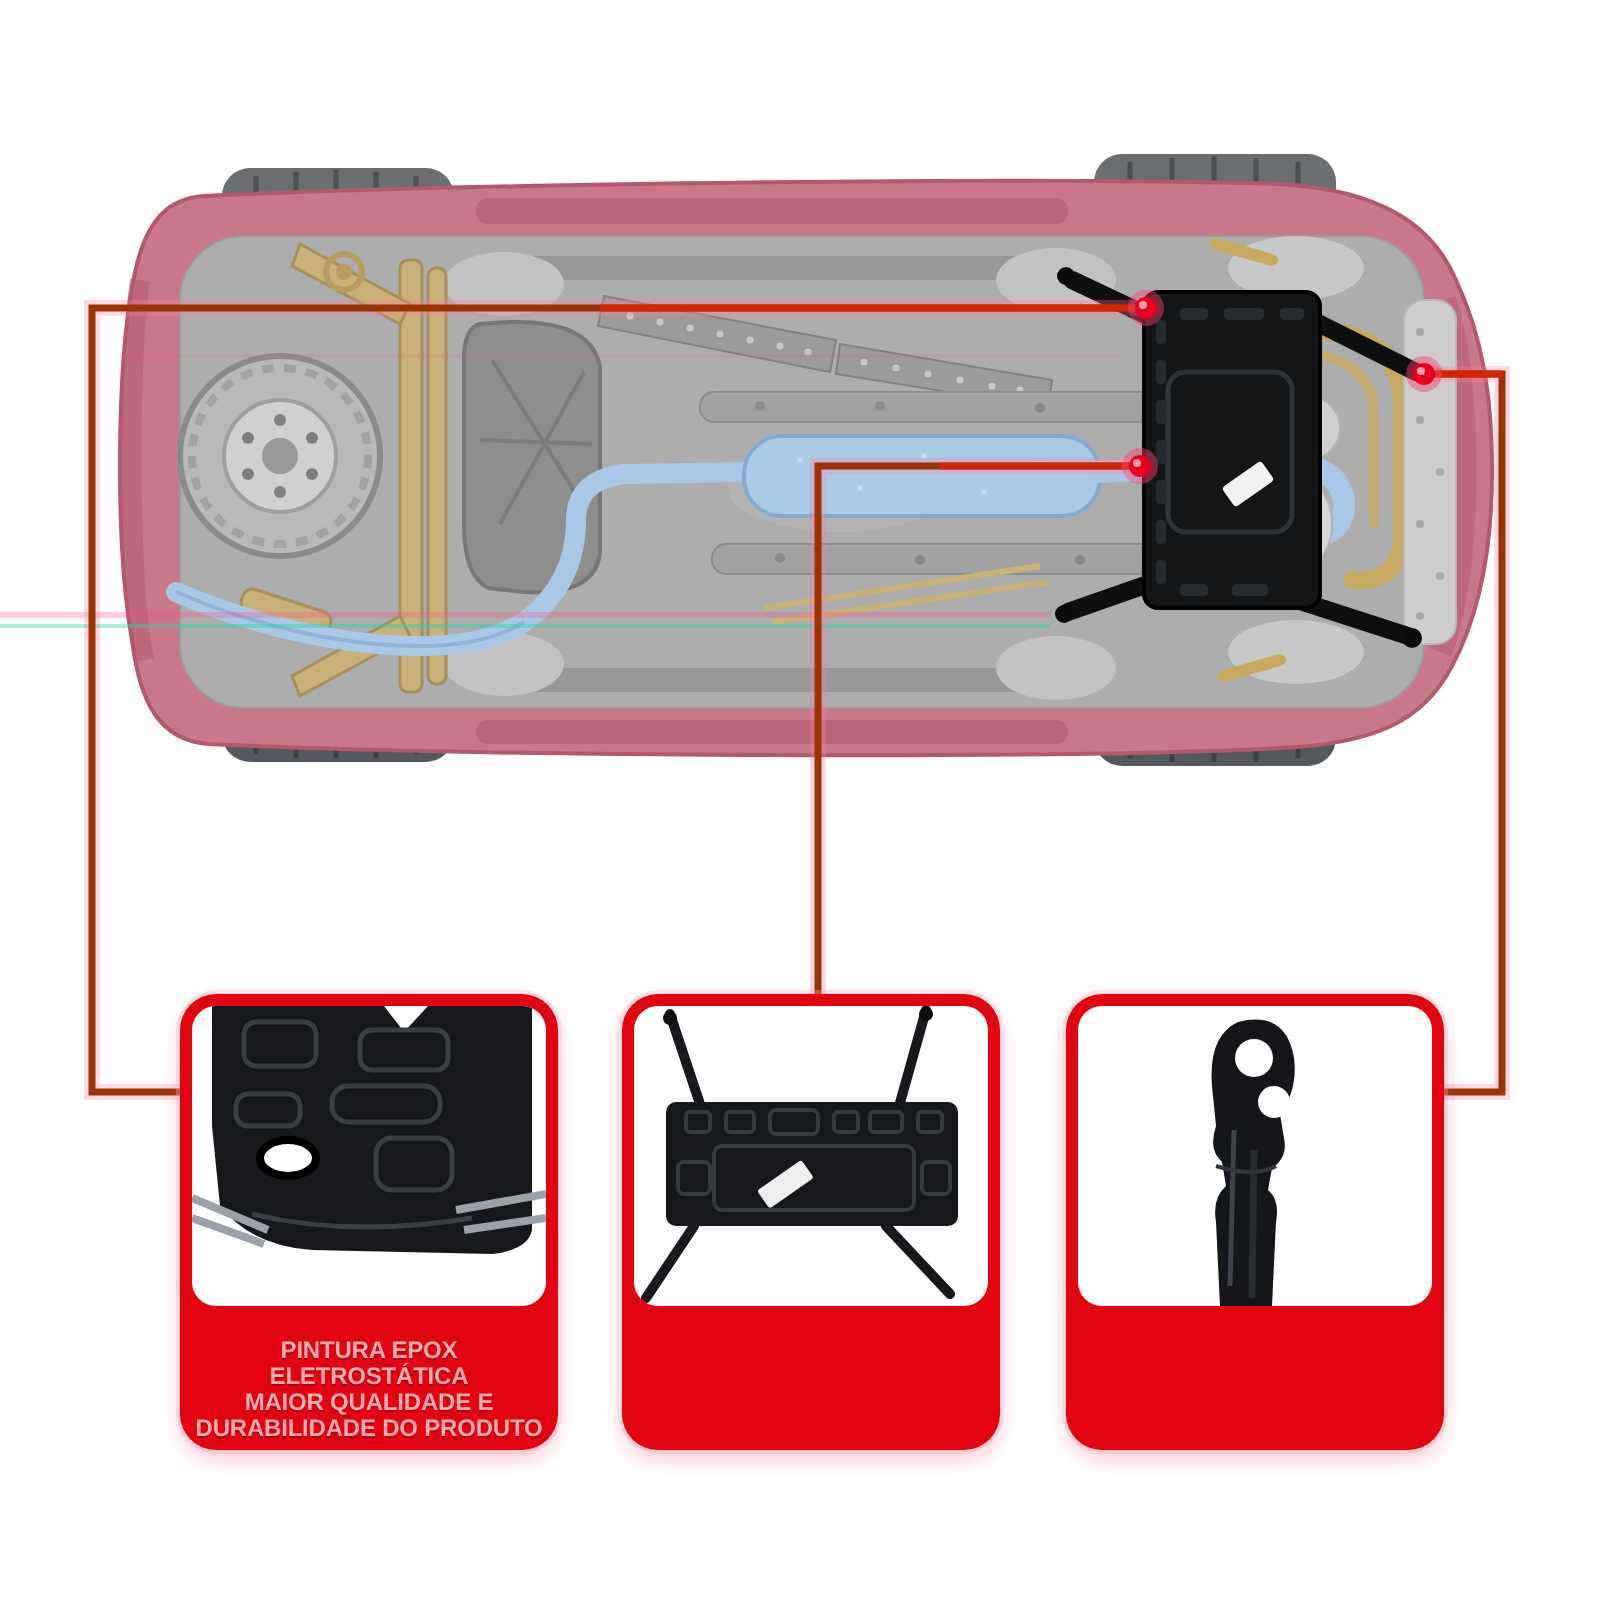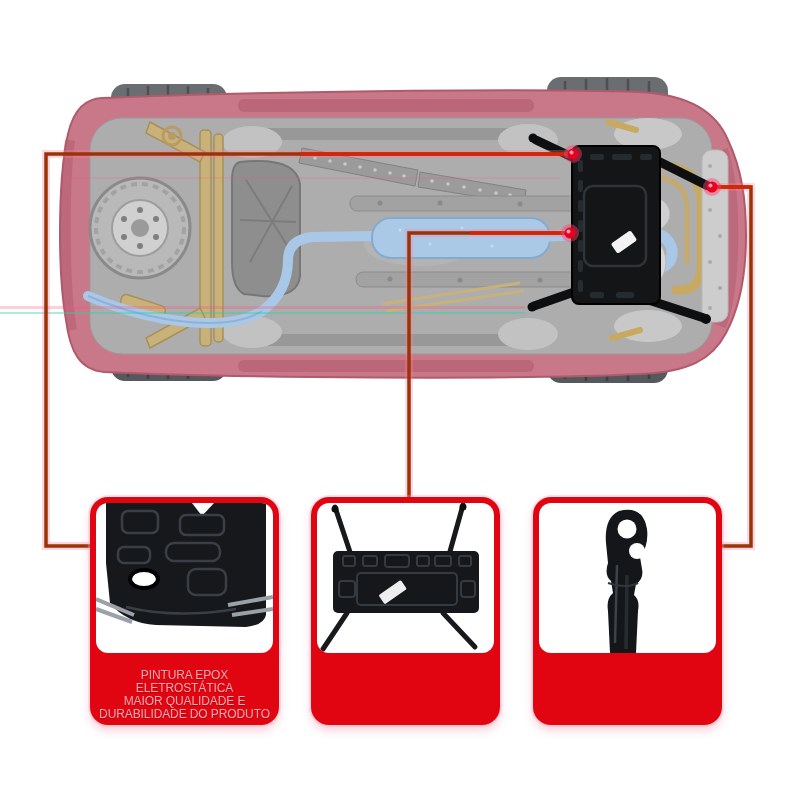--- a/index.html
+++ b/index.html
@@ -17,21 +17,21 @@
     z-index:2;
   }
   .card-photo{
     flex:none;height:150px;background:#ffffff;border-radius:12px;
     overflow:hidden;display:flex;align-items:center;justify-content:center;
   }
   .card-banner{
     flex:1;display:flex;align-items:center;justify-content:center;
     text-align:center;white-space:pre-line;
     color:var(--text-pink,#f6aab2);
-    font-weight:normal;font-size:12px;line-height:13px;letter-spacing:-0.1px;
+    font-weight:bold;font-size:12px;line-height:13px;letter-spacing:-0.1px;
     text-shadow:0 1px 0 rgba(130,0,10,.45);
     padding:16px 1px 3px 1px;
   }
 </style>
 </head>
 <body>
 
 <svg id="scene" viewBox="0 0 800 800" xmlns="http://www.w3.org/2000/svg">
 
   <g>

